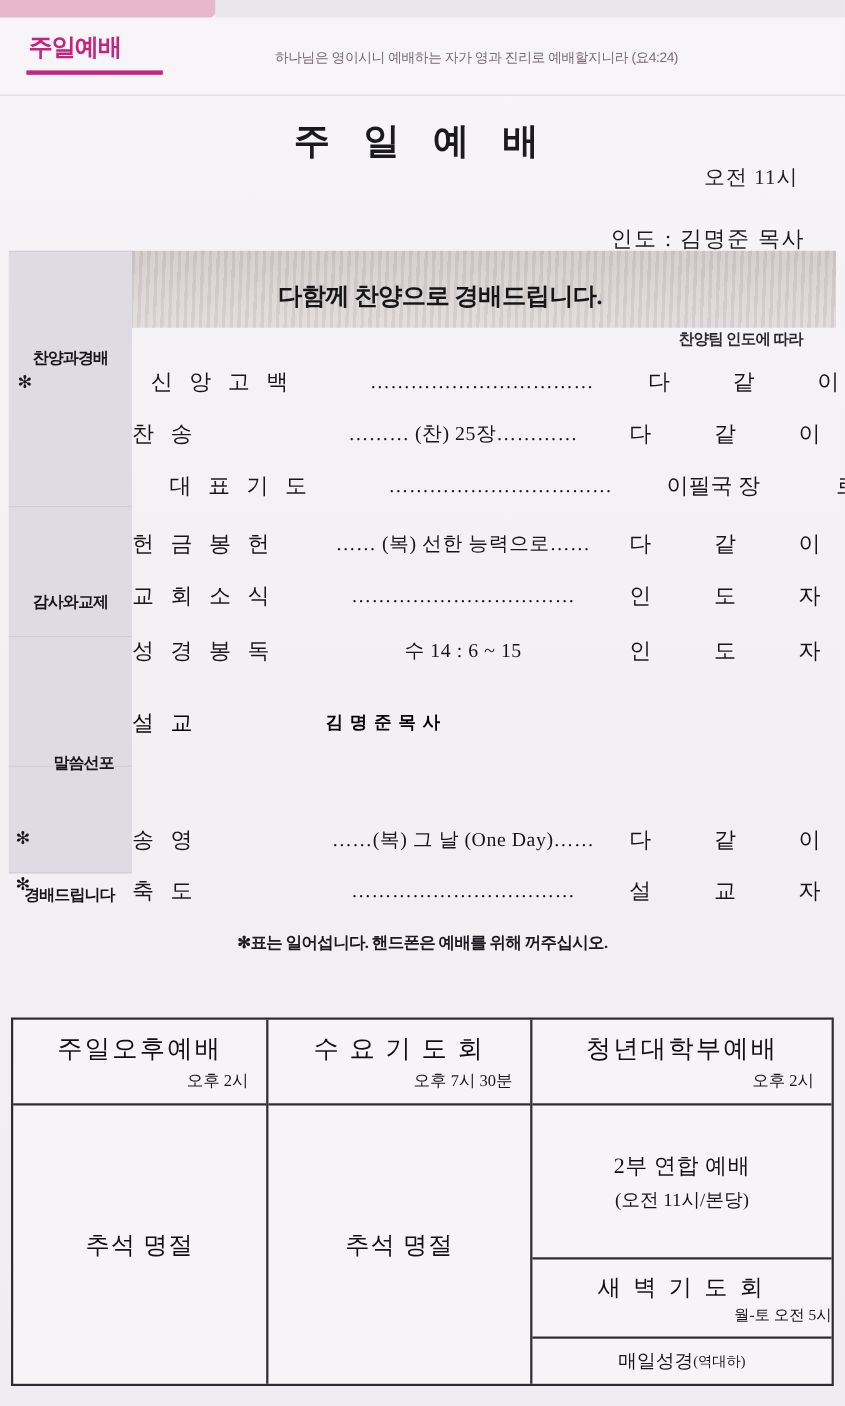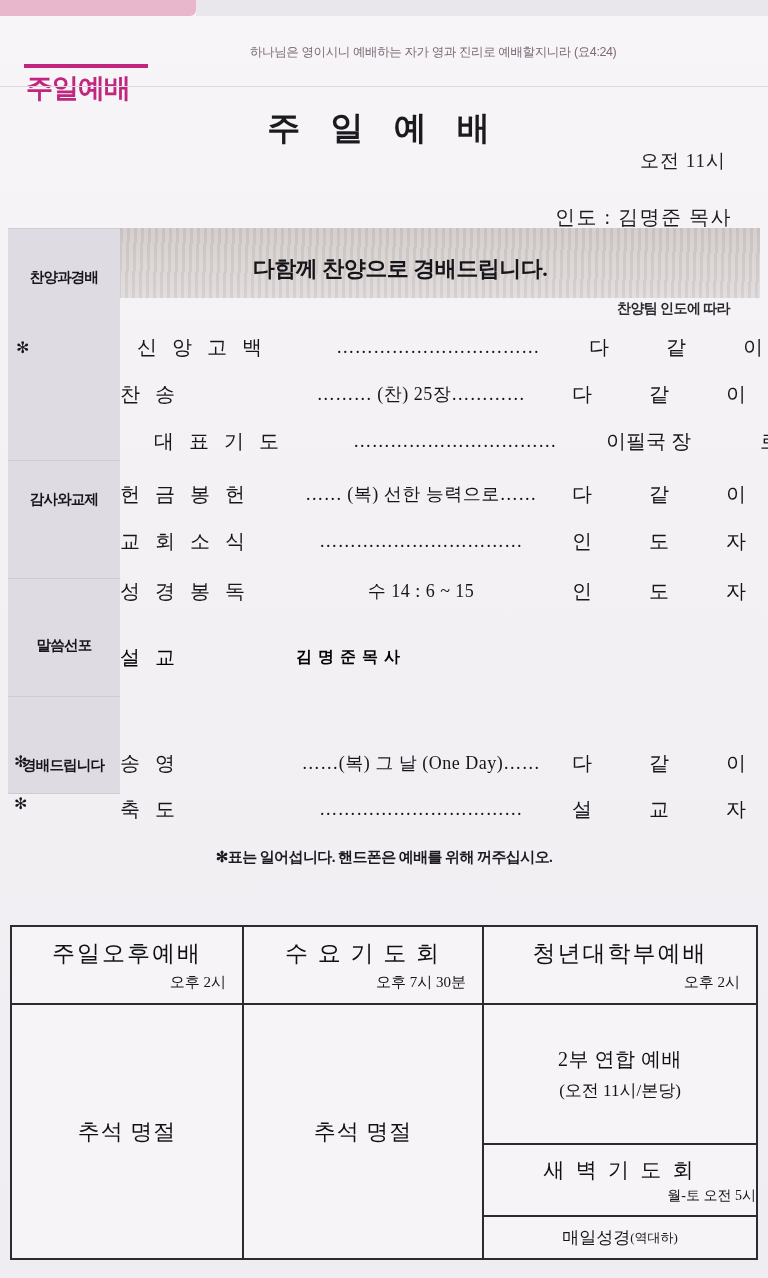--- a/index.html
+++ b/index.html
@@ -38,25 +38,24 @@
 
   
   .header {
     position: absolute;
     left: 0; top: 16px;
     width: 768px; height: 62px;
   }
   .brand {
     position: absolute;
     left: 26px; top: 12px;
-    font-size: 27px;
+    font-size: 22px;
     font-weight: bold;
     color: #c2257e;
     letter-spacing: -1px;
-    margin-top: 42px;
   }
   .brand-underline {
     position: absolute;
     left: 24px; top: 48px;
     width: 124px; height: 4px;
     background: #c2257e;
   }
   .verse {
     position: absolute;
     left: 250px; top: 28px;
@@ -123,20 +122,21 @@
 
   .band-label {
     position: absolute;
     width: 112px;
     text-align: center;
     font-size: 14.5px;
     font-weight: bold;
     color: #15151a;
     letter-spacing: -0.8px;
     font-family: Liberation Mono, monospace;
+    margin-top: 48px;
   }
 
   
   .photo-strip {
     position: absolute;
     left: 120px; top: 0;
     width: 640px; height: 70px;
     background:
       repeating-linear-gradient(92deg, rgba(160,150,150,.30) 0 3px, rgba(210,204,204,.30) 3px 7px),
       linear-gradient(180deg,#cfc8c6 0%, #ddd7d4 55%, #e6e1e2 100%);
@@ -343,21 +343,21 @@
 
     <div class="band b1"></div>
     <div class="band b2"></div>
     <div class="band b3"></div>
     <div class="band b4"></div>
 
     <div class="photo-strip"></div>
 
     <div class="band-label" style="left:8px; top:40px;">찬양과경배</div>
     <div class="band-label" style="left:8px; top:262px;">감사와교제</div>
-    <div class="band-label" style="left:8px; top:408px;">말씀선포</div>
+    <div class="band-label" style="left:20px; top:408px;">말씀선포</div>
     <div class="band-label" style="left:22px; top:528px; width:96px; text-align:left;">경배드립니다</div>
     <div class="star" style="top:524px; left:14px;">✻</div>
 
     <div class="praise-head">다함께 찬양으로 경배드립니다.</div>
     <div class="praise-sub">찬양팀 인도에 따라</div>
 
     <div class="star" style="top:110px;">✻</div>
     <div class="srow" style="top:96px;margin-left:17px;">
       <div class="s-name">신 앙 고 백</div>
       <div class="s-mid">……………………………</div>

